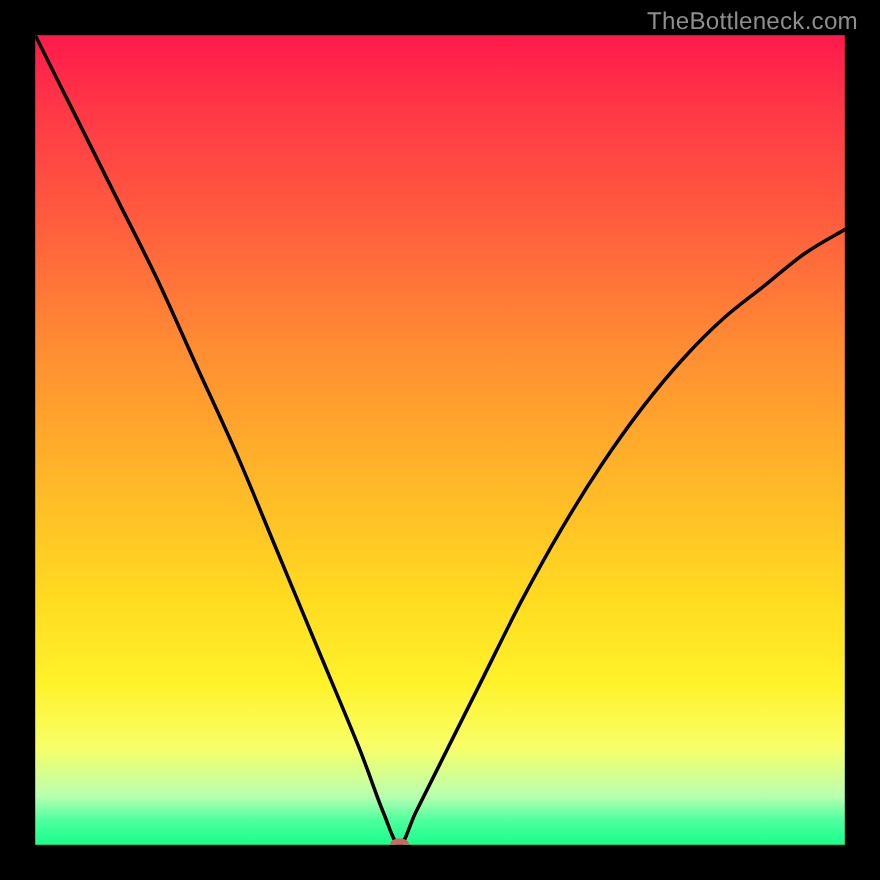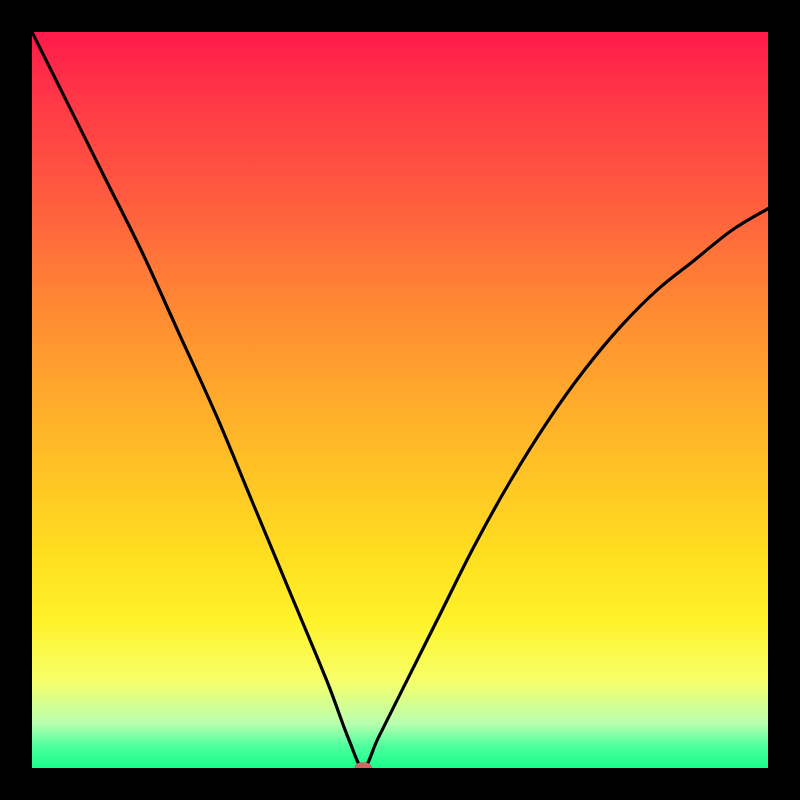--- a/index.html
+++ b/index.html
@@ -73,14 +73,15 @@
 
 <div class="frame">
 
   <div class="plot-area">
     <svg viewBox="0 0 736 736" preserveAspectRatio="none">
       <path id="curve" class="curve-path" d="M 0.0 0.0 C 6.1 12.3, 24.5 49.1, 36.8 73.6 C 49.1 98.1, 61.3 122.7, 73.6 147.2 C 85.9 171.7, 98.1 195.0, 110.4 220.8 C 122.7 246.6, 134.9 274.8, 147.2 301.8 C 159.5 328.7, 171.7 354.5, 184.0 382.7 C 196.3 410.9, 208.5 441.6, 220.8 471.0 C 233.1 500.5, 245.3 529.9, 257.6 559.4 C 269.9 588.8, 284.6 623.1, 294.4 647.7 C 304.2 672.2, 310.3 691.8, 316.5 706.6 C 322.6 721.3, 326.3 736.0, 331.2 736.0 C 336.1 736.0, 339.8 718.8, 345.9 706.6 C 352.1 694.3, 358.2 682.0, 368.0 662.4 C 377.8 642.8, 392.5 613.3, 404.8 588.8 C 417.1 564.3, 429.3 538.5, 441.6 515.2 C 453.9 491.9, 466.1 469.8, 478.4 449.0 C 490.7 428.1, 502.9 408.5, 515.2 390.1 C 527.5 371.7, 539.7 354.5, 552.0 338.6 C 564.3 322.6, 576.5 307.9, 588.8 294.4 C 601.1 280.9, 613.3 268.6, 625.6 257.6 C 637.9 246.6, 650.1 238.0, 662.4 228.2 C 674.7 218.3, 686.9 207.3, 699.2 198.7 C 711.5 190.1, 729.9 180.3, 736.0 176.6"></path>
       <ellipse id="marker" class="marker" rx="9" ry="6" cx="331.2" cy="736.0" style="fill: rgb(201, 106, 98);"></ellipse>
     </svg>
   </div>
 
+  <div class="watermark">TheBottleneck.com</div>
 
 </div>
 
 </body></html>

